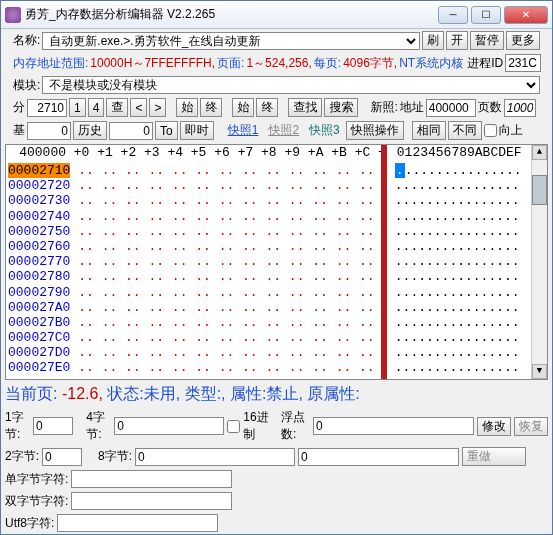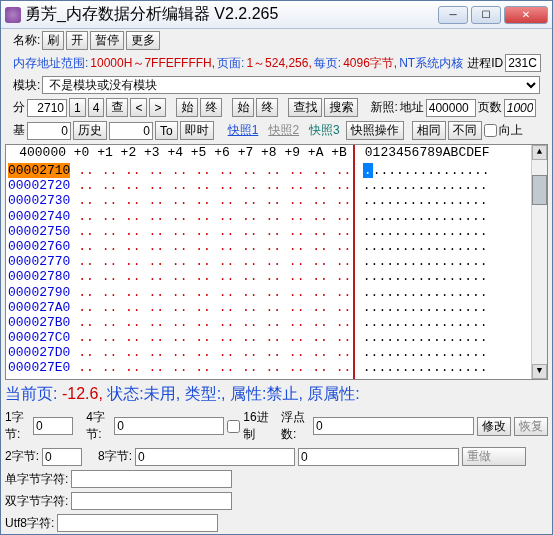--- a/index.html
+++ b/index.html
@@ -1,32 +1,32 @@
 <!DOCTYPE html>
 <html><head>
 <meta charset="utf-8">
 <style>
 * { box-sizing: border-box; margin: 0; padding: 0; }
 body { font-family: "Microsoft YaHei", SimSun, sans-serif; font-size: 12px; background: #f0f0f0; width: 553px; height: 535px; overflow: hidden; }
 .window { width: 553px; height: 535px; background: #f0f0f0; border: 1px solid #5a7aa0; display: flex; flex-direction: column; }
 .titlebar { height: 28px; background: linear-gradient(#fdfdfe, #e8eef7); display: flex; align-items: center; padding: 0 4px; border-bottom: 1px solid #b0c0d8; }
 .titlebar .icon { width: 16px; height: 16px; margin-right: 4px; background: radial-gradient(#b080c0, #8040a0); border-radius: 3px; }
-.titlebar .title { flex: 1; font-size: 16px; color: #000; }
+.titlebar .title { flex: 1; font-size: 12px; color: #000; }
 .winbtns { display: flex; gap: 3px; }
 .winbtn { width: 30px; height: 18px; border: 1px solid #8aa0c0; border-radius: 3px; background: linear-gradient(#f0f4fa, #d0ddee); display: flex; align-items: center; justify-content: center; font-size: 10px; cursor: pointer; }
 .winbtn.close { background: linear-gradient(#f08888, #d04040); color: #fff; width: 44px; }
 .toolbar { display: flex; align-items: center; padding: 2px 12px; gap: 2px; flex-wrap: nowrap; }
 .toolbar label, .toolbar span.lbl { font-size: 12px; white-space: nowrap; }
 input[type=text], select { border: 1px solid #888; background: #fff; height: 18px; font-size: 12px; padding: 0 2px; font-family: inherit; }
 .btn { border: 1px solid #888; background: linear-gradient(#fefefe, #e0e0e0); height: 19px; font-size: 12px; padding: 0 4px; cursor: pointer; white-space: nowrap; display: inline-flex; align-items: center; }
 .blue { color: #1d4ed8; }
 .red { color: #cc0000; }
 .hexarea { flex: 1; display: flex; border: 1px solid #888; margin: 2px 4px; background: #fff; font-family: "Consolas", "Courier New", monospace; font-size: 13px; overflow: hidden; min-height: 220px; }
 .hexleft { flex: 1; overflow: hidden; }
-.hexright { width: 178px; border-left: 2px solid #b91c1c; overflow: hidden; }
+.hexright { width: 150px; border-left: 6px solid #b91c1c; overflow: hidden; }
 .hexheader { height: 18px; padding-left: 2px; white-space: pre; color: #000; }
 .hexrow { height: 15.2px; white-space: pre; padding-left: 2px; }
 .addr { color: #0000dd; }
 .addr.sel { background: #ff8800; color: #000; }
 .dots { color: #cc0000; }
 .asciirow { height: 15.2px; white-space: pre; }
 .asciirow .selchar { background: #0080ff; color: #fff; padding: 0 1px; }
 .scrollbar { width: 16px; background: #f0f0f0; border-left: 1px solid #ccc; display: flex; flex-direction: column; }
 .scrollbar .thumb { background: #c0c8d0; border: 1px solid #888; height: 30px; margin-top: 15px; }
 .scrollbar .arr { height: 15px; background: #e0e0e0; border: 1px solid #aaa; text-align: center; font-size: 9px; line-height: 13px; }
@@ -45,20 +45,21 @@
     <div class="title">勇芳_内存数据分析编辑器  V2.2.265</div>
     <div class="winbtns">
       <div class="winbtn">─</div>
       <div class="winbtn">☐</div>
       <div class="winbtn close">✕</div>
     </div>
   </div>
 
   <div class="toolbar">
     <span class="lbl">名称:</span>
+    <select style="flex:1"><option>自动更新.exe.&gt;.勇芳软件_在线自动更新</option></select>
     <button class="btn">刷</button>
     <button class="btn">开</button>
     <button class="btn">暂停</button>
     <button class="btn">更多</button>
   </div>
 
   <div class="toolbar" style="flex-wrap:nowrap;overflow:hidden">
     <span class="lbl blue nowrap">内存地址范围:</span>
     <span class="red nowrap">10000H～7FFEFFFFH,</span>
     <span class="blue nowrap">页面:</span>

